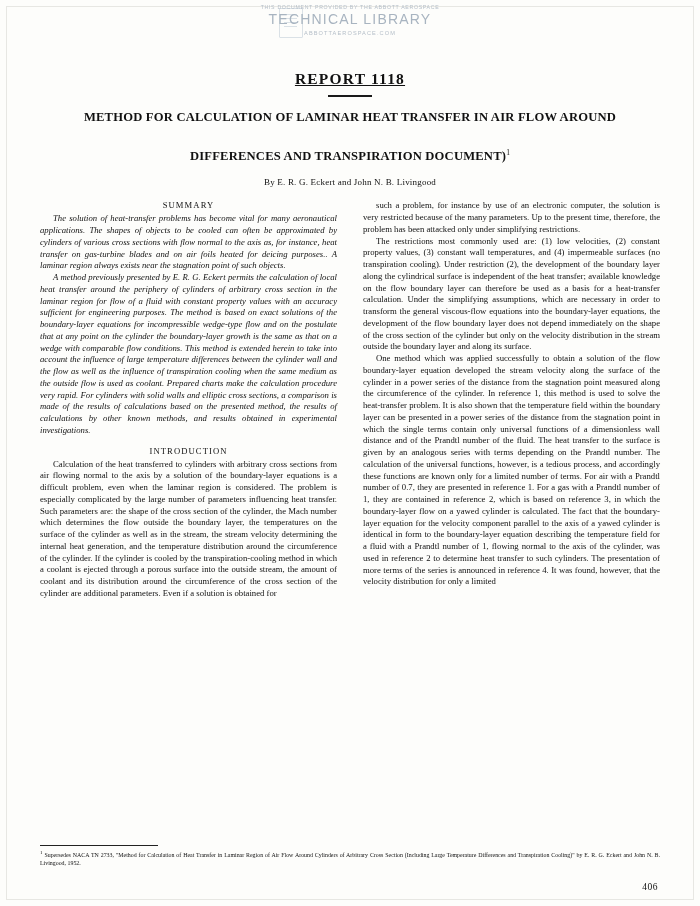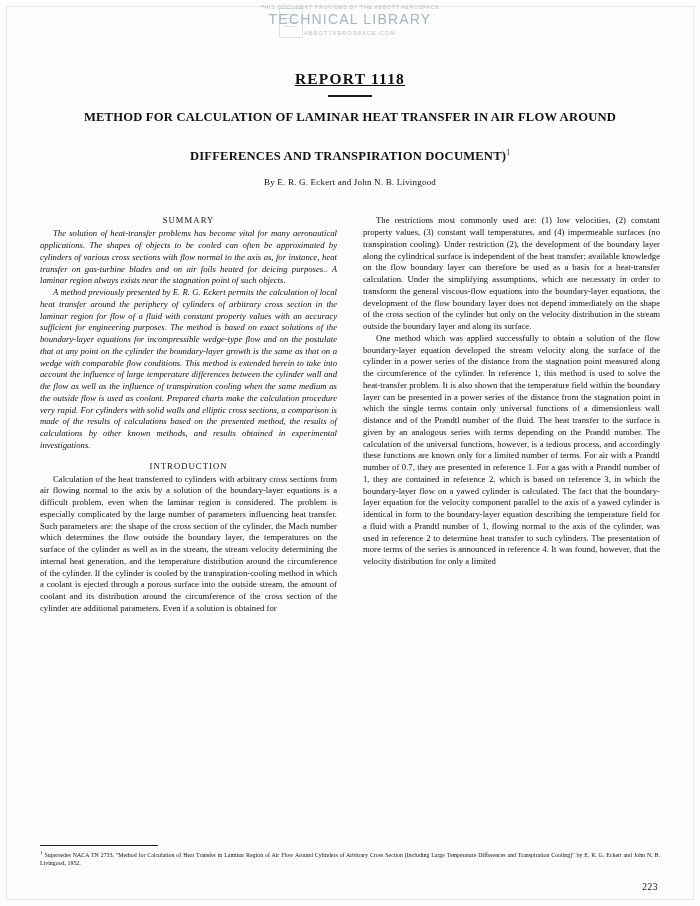--- a/index.html
+++ b/index.html
@@ -106,21 +106,21 @@
     font-weight: normal;
   }
   .byline {
     text-align: center;
     font-size: 9px;
     margin-top: 8px;
     letter-spacing: 0.2px;
   }
 
   .columns {
-    margin-top: 28px;
+    margin-top: 13px;
     display: flex;
     gap: 26px;
   }
   .col {
     width: 297px;
     text-align: justify;
   }
   .sec-head {
     text-align: center;
     font-size: 8.6px;
@@ -210,27 +210,28 @@
 
       <div class="col">
         <div class="sec-head">SUMMARY</div>
         <p class="ital">The solution of heat-transfer problems has become vital for many aeronautical applications. The shapes of objects to be cooled can often be approximated by cylinders of various cross sections with flow normal to the axis as, for instance, heat transfer on gas-turbine blades and on air foils heated for deicing purposes.. A laminar region always exists near the stagnation point of such objects.</p>
         <p class="ital">A method previously presented by E. R. G. Eckert permits the calculation of local heat transfer around the periphery of cylinders of arbitrary cross section in the laminar region for flow of a fluid with constant property values with an accuracy sufficient for engineering purposes. The method is based on exact solutions of the boundary-layer equations for incompressible wedge-type flow and on the postulate that at any point on the cylinder the boundary-layer growth is the same as that on a wedge with comparable flow conditions. This method is extended herein to take into account the influence of large temperature differences between the cylinder wall and the flow as well as the influence of transpiration cooling when the same medium as the outside flow is used as coolant. Prepared charts make the calculation procedure very rapid. For cylinders with solid walls and elliptic cross sections, a comparison is made of the results of calculations based on the presented method, the results of calculations by other known methods, and results obtained in experimental investigations.</p>
         <div class="sec-head intro">INTRODUCTION</div>
         <p>Calculation of the heat transferred to cylinders with arbitrary cross sections from air flowing normal to the axis by a solution of the boundary-layer equations is a difficult problem, even when the laminar region is considered. The problem is especially complicated by the large number of parameters influencing heat transfer. Such parameters are: the shape of the cross section of the cylinder, the Mach number which determines the flow outside the boundary layer, the temperatures on the surface of the cylinder as well as in the stream, the stream velocity determining the internal heat generation, and the temperature distribution around the circumference of the cylinder. If the cylinder is cooled by the transpiration-cooling method in which a coolant is ejected through a porous surface into the outside stream, the amount of coolant and its distribution around the circumference of the cross section of the cylinder are additional parameters. Even if a solution is obtained for</p>
       </div>
 
       <div class="col">
+        <p>such a problem, for instance by use of an electronic computer, the solution is very restricted because of the many parameters. Up to the present time, therefore, the problem has been attacked only under simplifying restrictions.</p>
         <p>The restrictions most commonly used are: (1) low velocities, (2) constant property values, (3) constant wall temperatures, and (4) impermeable surfaces (no transpiration cooling). Under restriction (2), the development of the boundary layer along the cylindrical surface is independent of the heat transfer; available knowledge on the flow boundary layer can therefore be used as a basis for a heat-transfer calculation. Under the simplifying assumptions, which are necessary in order to transform the general viscous-flow equations into the boundary-layer equations, the development of the flow boundary layer does not depend immediately on the shape of the cross section of the cylinder but only on the velocity distribution in the stream outside the boundary layer and along its surface.</p>
         <p>One method which was applied successfully to obtain a solution of the flow boundary-layer equation developed the stream velocity along the surface of the cylinder in a power series of the distance from the stagnation point measured along the circumference of the cylinder. In reference 1, this method is used to solve the heat-transfer problem. It is also shown that the temperature field within the boundary layer can be presented in a power series of the distance from the stagnation point in which the single terms contain only universal functions of a dimensionless wall distance and of the Prandtl number of the fluid. The heat transfer to the surface is given by an analogous series with terms depending on the Prandtl number. The calculation of the universal functions, however, is a tedious process, and accordingly these functions are known only for a limited number of terms. For air with a Prandtl number of 0.7, they are presented in reference 1. For a gas with a Prandtl number of 1, they are contained in reference 2, which is based on reference 3, in which the boundary-layer flow on a yawed cylinder is calculated. The fact that the boundary-layer equation for the velocity component parallel to the axis of a yawed cylinder is identical in form to the boundary-layer equation describing the temperature field for a fluid with a Prandtl number of 1, flowing normal to the axis of the cylinder, was used in reference 2 to determine heat transfer to such cylinders. The presentation of more terms of the series is announced in reference 4. It was found, however, that the velocity distribution for only a limited</p>
       </div>
 
     </div>
   </div>
 
   <div class="footnote-wrap">
     <div class="footnote-rule"></div>
     <div class="footnote"><sup>1</sup> <span>Supersedes NACA TN 2733, "Method for Calculation of Heat Transfer in Laminar Region of Air Flow Around Cylinders of Arbitrary Cross Section (Including Large Temperature Differences and Transpiration Cooling)" by E. R. G. Eckert and John N. B. Livingood, 1952.</span></div>
   </div>
 
-  <div class="pagenum">223</div>
+  <div class="pagenum">406</div>
 
 </div>
 
 </body></html>

